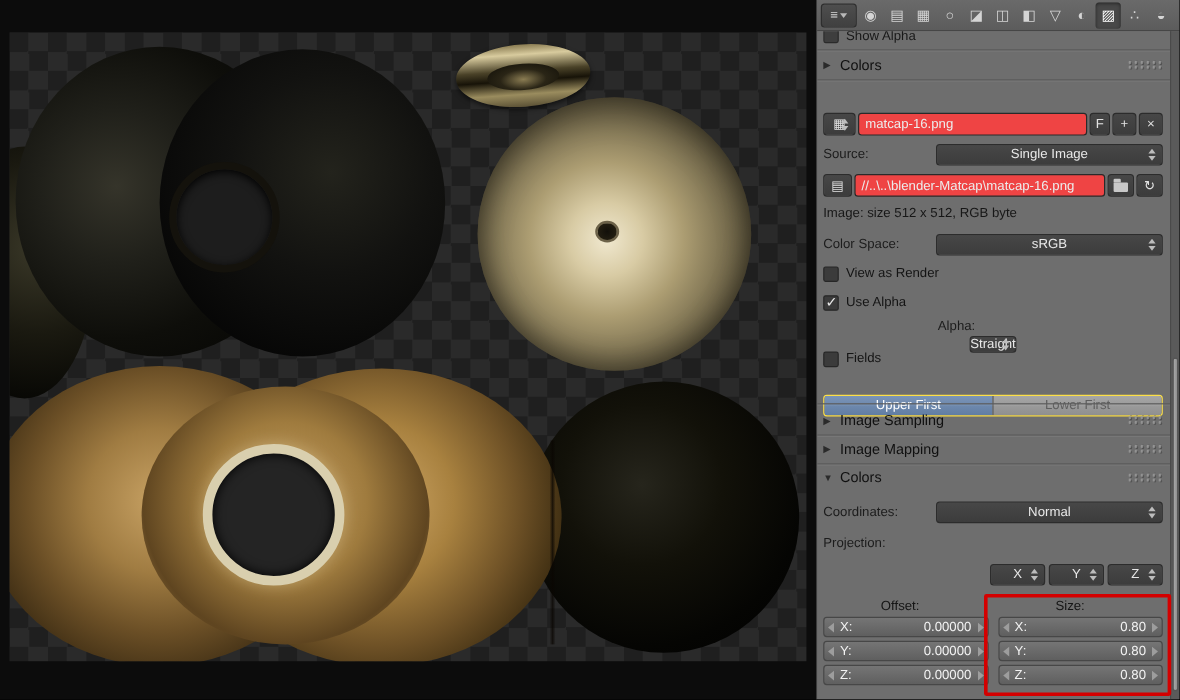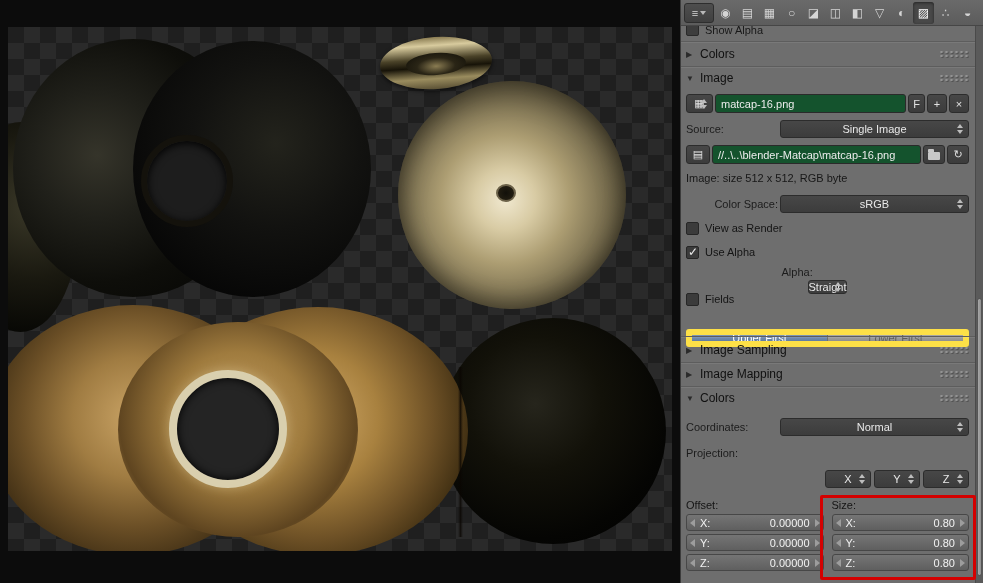--- a/index.html
+++ b/index.html
@@ -80,47 +80,47 @@
               display:flex; align-items:center; justify-content:center; cursor:pointer; }
   .ud { position:absolute; right:4px; top:50%; margin-top:-5px; width:7px; height:10px; }
   .ud::before { content:""; position:absolute; top:0; left:0; border-left:3px solid transparent;
                 border-right:3px solid transparent; border-bottom:4px solid #bdbdbd; }
   .ud::after  { content:""; position:absolute; bottom:0; left:0; border-left:3px solid transparent;
                 border-right:3px solid transparent; border-top:4px solid #bdbdbd; }
 
   .sq-btn { height:19px; background:linear-gradient(#474747,#3c3c3c); border:1px solid #2c2c2c;
             border-radius:3px; color:#e2e2e2; display:flex; align-items:center; justify-content:center;
             cursor:pointer; flex:none; font-size:11px; }
-  .dark-field { flex:1; height:19px; background:#14532d; border:1px solid #2a2a2a; border-radius:3px;
+  .dark-field { flex:1; height:19px; background:#ef4444; border:1px solid #2a2a2a; border-radius:3px;
                 color:#ececec; display:flex; align-items:center; padding:0 5px; overflow:hidden;
                 white-space:nowrap; cursor:text; }
   .folder-glyph { position:relative; width:12px; height:8px; background:#c8c8c8; border-radius:1px; margin-top:3px; }
   .folder-glyph::before { content:""; position:absolute; top:-3px; left:0; width:6px; height:3px;
                           background:#c8c8c8; border-radius:1px 1px 0 0; }
 
   .check-row { gap:6px; }
   .checkbox { width:13px; height:13px; background:#3b3b3b; border:1px solid #262626; border-radius:2px;
               flex:none; cursor:pointer; position:relative; }
   .checkbox.checked::after { content:"✓"; position:absolute; left:1px; top:-2px; color:#eaeaea; font-size:12px; }
   .check-label { color:#141414; }
 
-  .toggle-pair { display:flex; flex:1; height:18px; border:6px solid #fde047; border-radius:3px; overflow:hidden;margin-top:33px; }
+  .toggle-pair { display:flex; flex:1; height:18px; border:1px solid #fde047; border-radius:3px; overflow:hidden;margin-top:33px; }
   .toggle-half { flex:1; display:flex; align-items:center; justify-content:center; cursor:pointer; }
   .toggle-half.on  { background:linear-gradient(#7a94b8,#617da3); color:#fff; }
   .toggle-half.off { background:linear-gradient(#a6a6a6,#8f8f8f); color:#5e5e5e; border-left:1px solid #6e6e6e; }
 
   .info-text { color:#171717; }
 
   .axes { justify-content:flex-end; gap:3px; }
   .axis-btn { position:relative; width:46px; height:18px; flex:none; background:linear-gradient(#474747,#3c3c3c);
               border:1px solid #2c2c2c; border-radius:3px; color:#e8e8e8; display:flex; align-items:center;
               justify-content:center; cursor:pointer; }
 
   .cols { gap:8px; }
-  .col-label { flex:1; color:#151515; }
+  .col-label { flex:1; color:#151515;margin-left:48px; }
   .num { position:relative; flex:1; height:17px; background:linear-gradient(#757575,#5f5f5f);
          border:1px solid #474747; border-radius:3px; color:#f2f2f2; display:flex; align-items:center;
          padding:0 13px; cursor:ew-resize; }
   .num::before { content:""; position:absolute; left:3px; top:50%; margin-top:-4px;
                  border-top:4px solid transparent; border-bottom:4px solid transparent; border-right:5px solid #9d9d9d; }
   .num::after  { content:""; position:absolute; right:3px; top:50%; margin-top:-4px;
                  border-top:4px solid transparent; border-bottom:4px solid transparent; border-left:5px solid #9d9d9d; }
   .num .nlabel { flex:none; }
   .num .nvalue { margin-left:auto; }
 
@@ -215,25 +215,20 @@
       </div>
       <div class="sep" style="top:15px;"></div>
 
       <div class="row panel-head" style="top:18px;height:20px;">
         <span class="tri closed"></span>
         <span class="panel-title">Colors</span>
         <span class="grip"></span>
       </div>
       <div class="sep" style="top:40px;"></div>
 
-      <div class="row panel-head" style="top:42px;height:20px;">
-        <span class="tri open"></span>
-        <span class="panel-title">Image</span>
-        <span class="grip"></span>
-      </div>
 
       <div class="row" style="top:68px;height:19px;">
         <div class="sq-btn" style="width:27px;position:relative;">
           <span>▦</span>
           <span class="ud"></span>
         </div>
         <div class="dark-field">matcap-16.png</div>
         <div class="sq-btn" style="width:17px;">F</div>
         <div class="sq-btn" style="width:20px;">+</div>
         <div class="sq-btn" style="width:20px;">×</div>
@@ -257,21 +252,21 @@
         </div>
         <div class="sq-btn" style="width:22px;">
           <span>↻</span>
         </div>
       </div>
 
       <div class="row" style="top:144px;height:16px;">
         <span class="info-text">Image: size 512 x 512, RGB byte</span>
       </div>
 
-      <div class="row" style="top:169px;text-align:right;">
+      <div class="row" style="top:169px;">
         <span class="label">Color Space:</span>
         <div class="menu-btn">
           <span>sRGB</span>
           <span class="ud"></span>
         </div>
       </div>
 
       <div class="row check-row" style="top:194px;height:16px;">
         <span class="checkbox"></span>
         <span class="check-label">View as Render</span>

